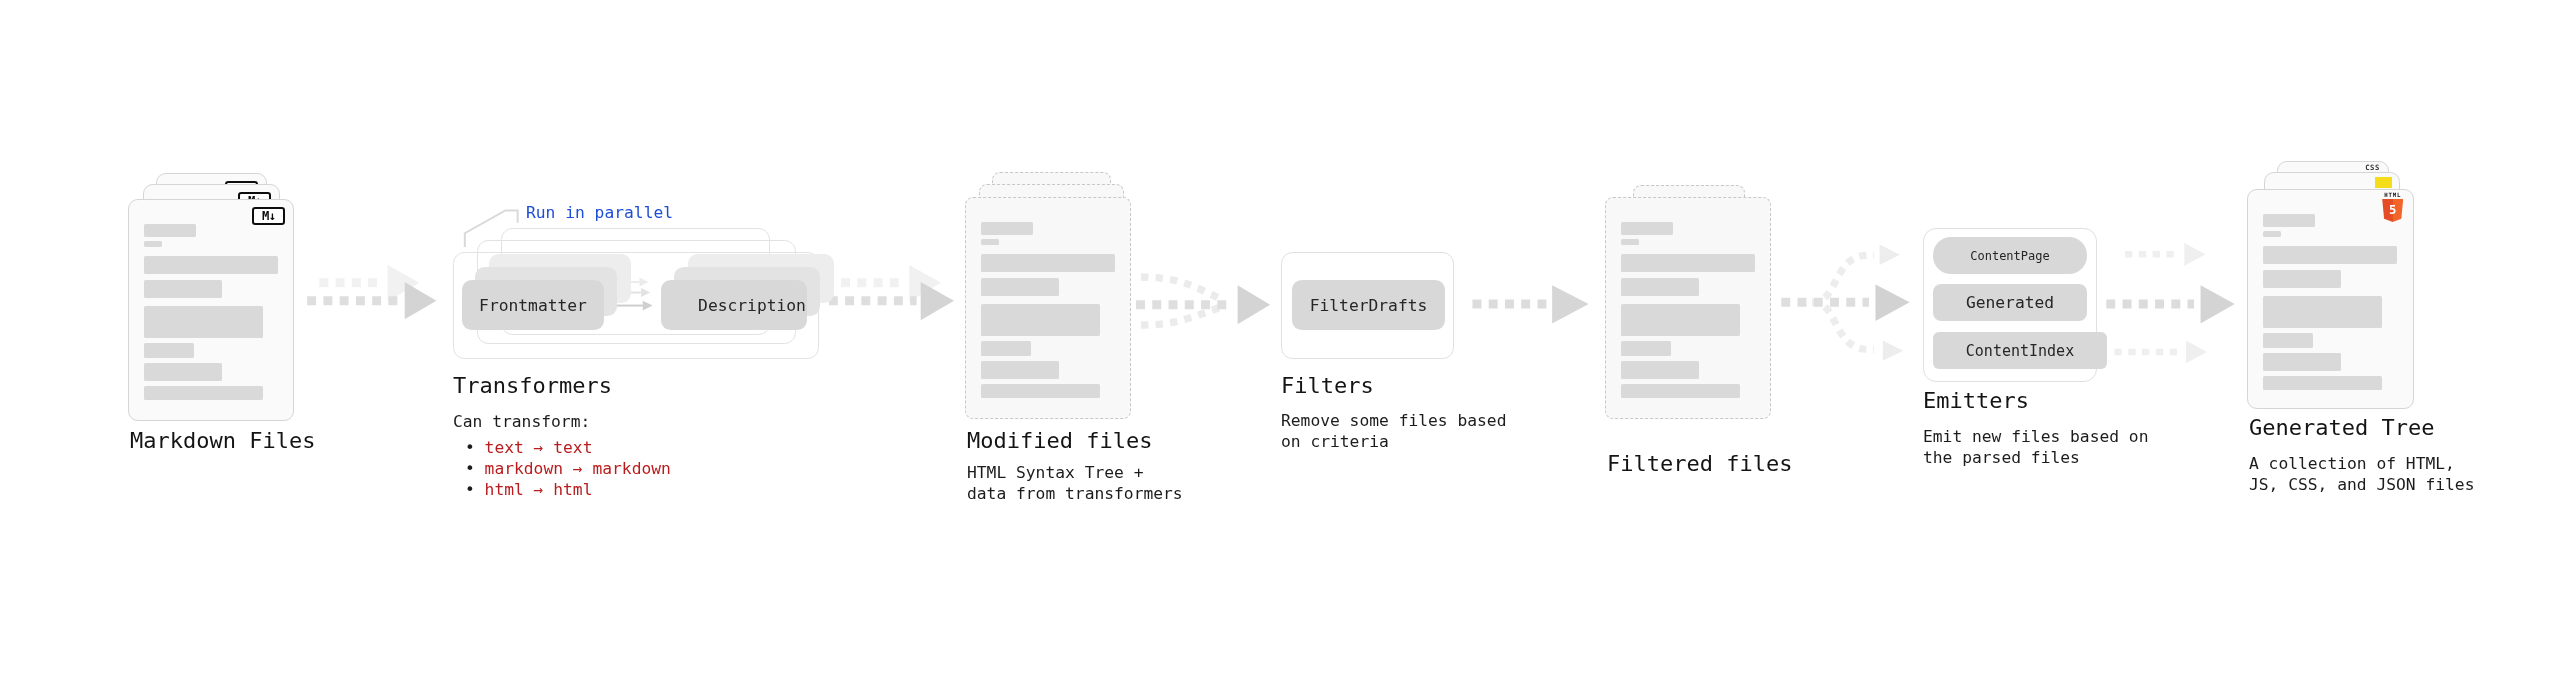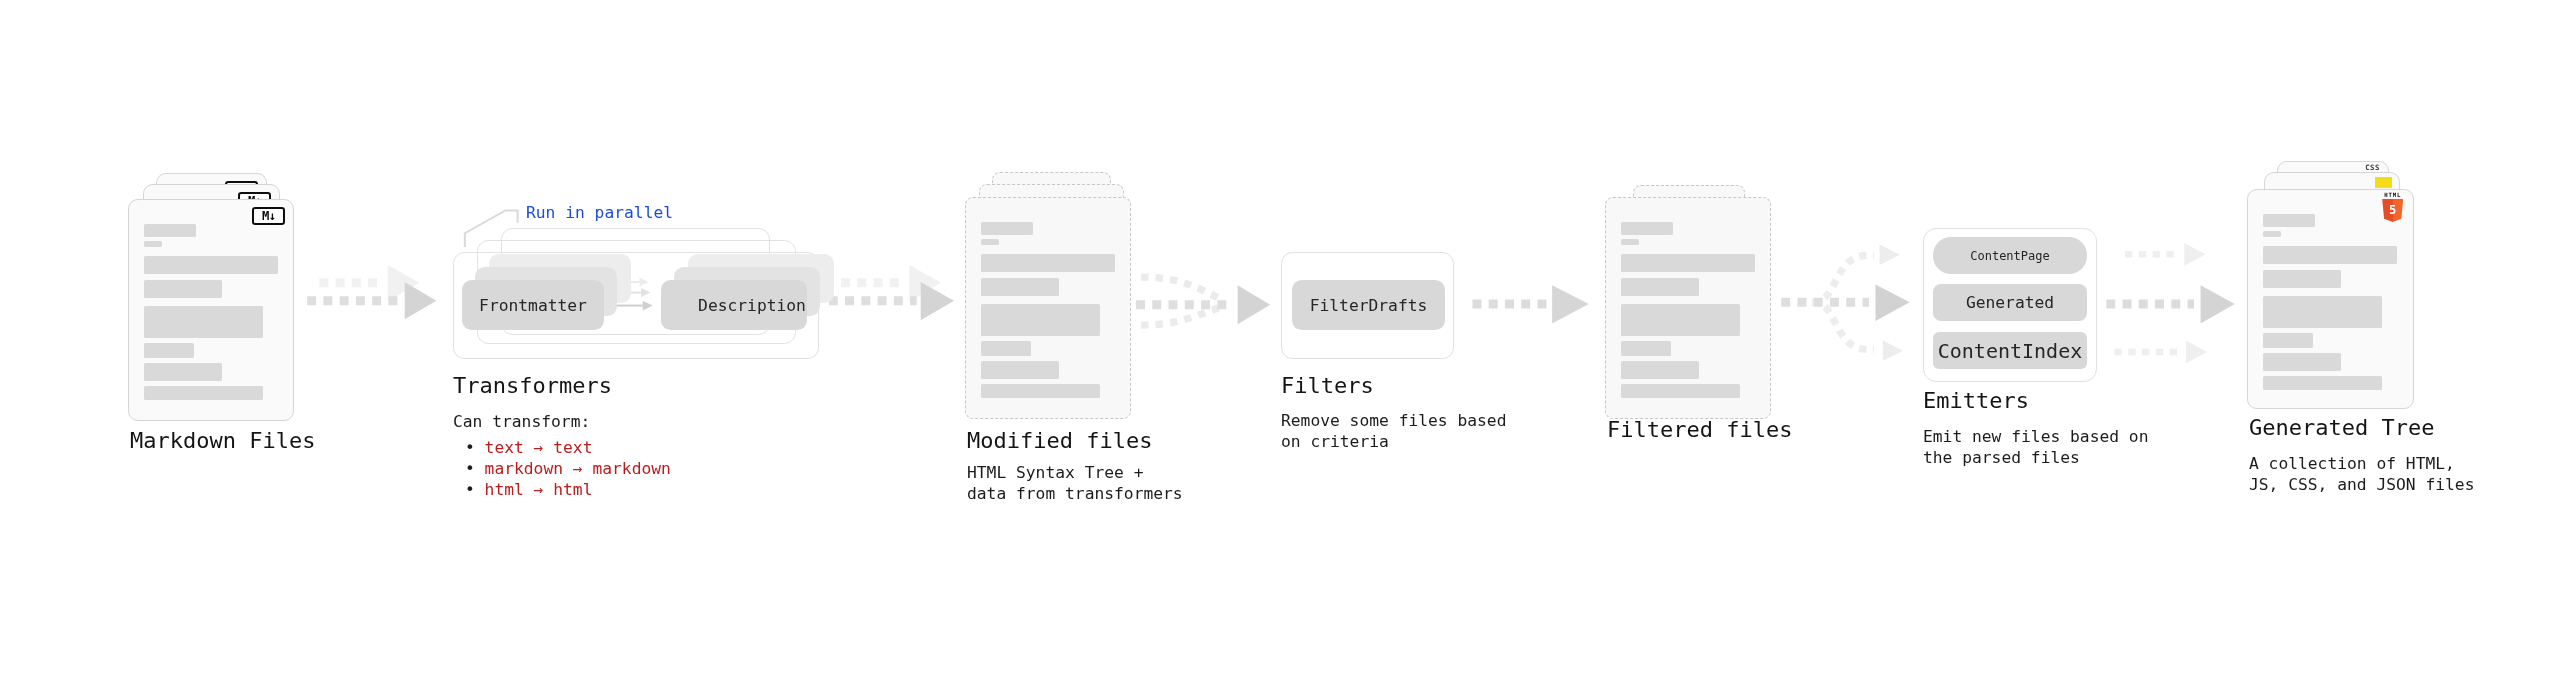--- a/index.html
+++ b/index.html
@@ -211,27 +211,27 @@
       <div class="bar bar-1"></div>
       <div class="bar bar-2"></div>
       <div class="bar bar-3"></div>
       <div class="bar bar-4"></div>
       <div class="bar bar-5"></div>
       <div class="bar bar-6"></div>
       <div class="bar bar-7"></div>
       <div class="bar bar-8"></div>
     </div>
   </div>
-  <div class="stage-label" style="left:1607px; top:418px;">Filtered files</div>
+  <div class="stage-label" style="left:1607px; top:452px;">Filtered files</div>
 
   <div class="cluster">
     <div class="panel" style="left:1923px; top:228px; width:174px; height:154px; border-radius:13px;"></div>
     <div class="pill" style="left:1933px; top:237px; width:154px; height:37px; border-radius:18px; font-size:12px;">ContentPage</div>
     <div class="pill" style="left:1933px; top:284px; width:154px; height:37px; border-radius:8.1px; font-size:16.3px;">Generated</div>
-    <div class="pill" style="left:1933px; top:332px; width:154px; height:37px; border-radius:6px; font-size:20px;">ContentIndex</div>
+    <div class="pill" style="left:1933px; top:332px; width:174px; height:37px; border-radius:6px; font-size:15px;">ContentIndex</div>
   </div>
   <div class="stage-label" style="left:1923px; top:389px;">Emitters</div>
   <div class="stage-sub" style="left:1923px; top:426px;">
     <span style="display:block;">Emit new files based on</span>
     <span style="display:block;">the parsed files</span>
   </div>
 
   <div class="stack">
     <div class="file-card" style="left:2277px; top:161px; width:112px; height:222px;">
       <div class="css-badge">

